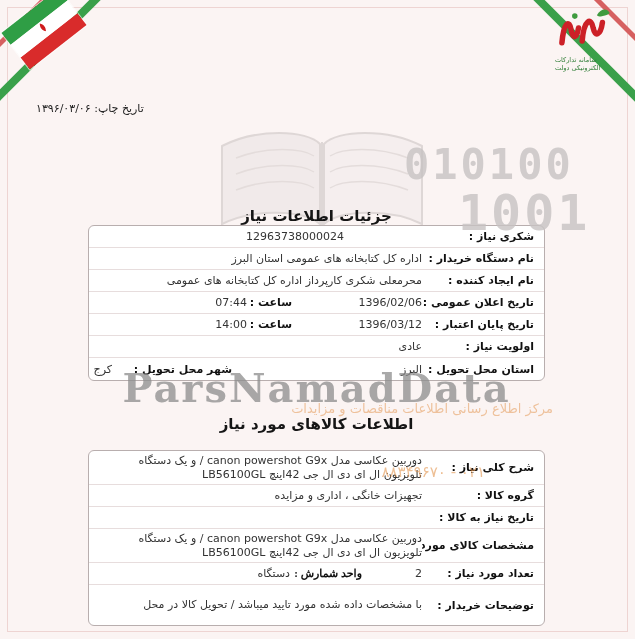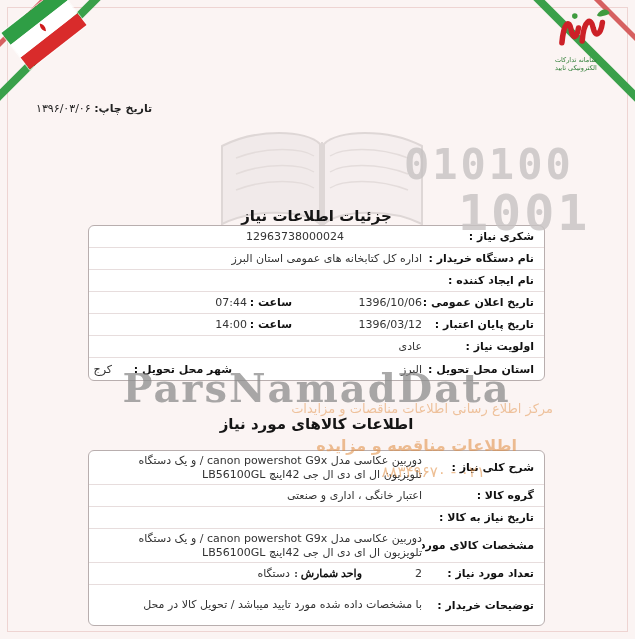--- a/index.html
+++ b/index.html
@@ -18,21 +18,21 @@
           box-shadow:0 0 0 1px rgba(255,255,255,.6); }
   .flag .band-green { height:33%; background:#2f9e45; }
   .flag .band-white { height:34%; background:#ffffff; position:relative; }
   .flag .band-red   { height:33%; background:#d92b2b; }
   .flag .emblem { position:absolute; left:50%; top:50%; transform:translate(-50%,-50%); }
 
   .logo { position:absolute; right:16px; top:6px; width:64px; z-index:3; text-align:left; }
   .logo-caption { font-size:6.5px; line-height:8px; color:#2f7d36; direction:rtl; }
 
   .print-date { position:absolute; left:36px; top:102px; direction:rtl; font-size:11px; color:#222; z-index:7; }
-  .print-date .pd-label { font-weight:bold; }
+  .print-date .pd-label { font-weight:normal; }
 
   
   .wm { position:absolute; pointer-events:none; }
   .wm-book { left:212px; top:128px; opacity:.45; z-index:6; }
   .wm-digits { font-family:"DejaVu Sans Mono", monospace; font-weight:bold; color:#c7c3c3; opacity:.8; letter-spacing:3px; z-index:6; }
   .wm-d1 { left:404px; top:140px; font-size:42px; }
   .wm-d2 { left:458px; top:184px; font-size:50px; }
   .wm-brand { left:88px; top:324px; width:457px; text-align:center; font-family:"DejaVu Serif", serif;
               font-weight:bold; font-size:40px; letter-spacing:2px; color:#8d8d8d; opacity:.75; z-index:6;margin-top:40px; }
   .wm-orange { direction:rtl; color:#e08b3e; z-index:6; white-space:nowrap; }
@@ -97,21 +97,21 @@
   <div class="logo">
     <span>
       <svg width="58" height="46" viewBox="0 0 60 50">
         <path d="M6 40 C8 18 14 14 16 26 C18 36 22 36 24 24" stroke="#cc2027" stroke-width="6" fill="none" stroke-linecap="round"></path>
         <path d="M28 38 C30 14 38 12 40 24 C42 34 48 32 50 18" stroke="#cc2027" stroke-width="6" fill="none" stroke-linecap="round"></path>
         <path d="M44 10 C48 2 56 2 58 8 C52 12 46 12 44 10 Z" fill="#3f9b3f"></path>
         <circle cx="20" cy="11" r="3" fill="#3f9b3f"></circle>
       </svg>
     </span>
     <div class="logo-caption">سامانه تدارکات</div>
-    <div class="logo-caption">الکترونیکی تایید</div>
+    <div class="logo-caption">الکترونیکی دولت</div>
   </div>
 
   <div class="print-date">
     <span class="pd-label">تاریخ چاپ:</span>
     <span>۱۳۹۶/۰۳/۰۶</span>
   </div>
 
   <div class="wm wm-book">
     <svg width="220" height="110" viewBox="0 0 220 110">
       <path d="M10 18 C45 0 95 2 108 16 L108 96 C92 82 42 80 10 96 Z" fill="#e6e0e0" stroke="#bdb4b4" stroke-width="2"></path>
@@ -122,39 +122,39 @@
       <path d="M24 62 C55 50 90 52 102 60" stroke="#c9c0c0" stroke-width="1.5" fill="none"></path>
       <path d="M196 30 C165 18 130 20 118 28" stroke="#c9c0c0" stroke-width="1.5" fill="none"></path>
       <path d="M196 46 C165 34 130 36 118 44" stroke="#c9c0c0" stroke-width="1.5" fill="none"></path>
       <path d="M196 62 C165 50 130 52 118 60" stroke="#c9c0c0" stroke-width="1.5" fill="none"></path>
     </svg>
   </div>
   <div class="wm wm-digits wm-d1">010100</div>
   <div class="wm wm-digits wm-d2">1001</div>
   <div class="wm wm-brand">ParsNamadData</div>
   <div class="wm wm-orange wm-o2">مرکز اطلاع رسانی اطلاعات مناقصات و مزایدات</div>
-  <div class="wm wm-orange wm-o3">اطلاعات مناقصه و مزایده</div>
   <div class="wm wm-orange wm-o4">۰۲۱ - ۸۸۳۴۹۶۷۰</div>
 
   <div class="sec-title t1">جزئیات اطلاعات نیاز</div>
   <div class="panel p1">
     <div class="row">
       <span class="lbl">شکری نیاز :</span>
       <span class="val-lg val-shift">12963738000024</span>
     </div>
     <div class="row">
       <span class="lbl">نام دستگاه خریدار :</span>
       <span class="val-lg">اداره کل کتابخانه های عمومی استان البرز</span>
     </div>
     <div class="row">
       <span class="lbl">نام ایجاد کننده :</span>
+      <span class="val-lg">محرمعلی شکری کارپرداز اداره کل کتابخانه های عمومی</span>
     </div>
     <div class="row">
       <span class="lbl">تاریخ اعلان عمومی :</span>
-      <span class="val">1396/10/06</span>
+      <span class="val">1396/02/06</span>
       <span class="lbl2-s">ساعت :</span>
       <span class="val2-s">07:44</span>
     </div>
     <div class="row">
       <span class="lbl">تاریخ پایان اعتبار :</span>
       <span class="val">1396/03/12</span>
       <span class="lbl2-s">ساعت :</span>
       <span class="val2-s">14:00</span>
     </div>
     <div class="row">
@@ -170,21 +170,21 @@
   </div>
 
   <div class="sec-title t2">اطلاعات کالاهای مورد نیاز</div>
   <div class="panel p2">
     <div class="row h34">
       <span class="lbl">شرح کلی نیاز :</span>
       <span class="val-wrap">دوربین عکاسی مدل canon powershot G9x / و یک دستگاه تلویزیون ال ای دی ال جی 42اینچ LB56100GL</span>
     </div>
     <div class="row">
       <span class="lbl">گروه کالا :</span>
-      <span class="val-lg">اعتبار خانگی ، اداری و صنعتی</span>
+      <span class="val-lg">تجهیزات خانگی ، اداری و مزایده</span>
     </div>
     <div class="row">
       <span class="lbl">تاریخ نیاز به کالا :</span>
     </div>
     <div class="row h34">
       <span class="lbl">مشخصات کالای مورد :</span>
       <span class="val-wrap">دوربین عکاسی مدل canon powershot G9x / و یک دستگاه تلویزیون ال ای دی ال جی 42اینچ LB56100GL</span>
     </div>
     <div class="row">
       <span class="lbl">تعداد مورد نیاز :</span>

